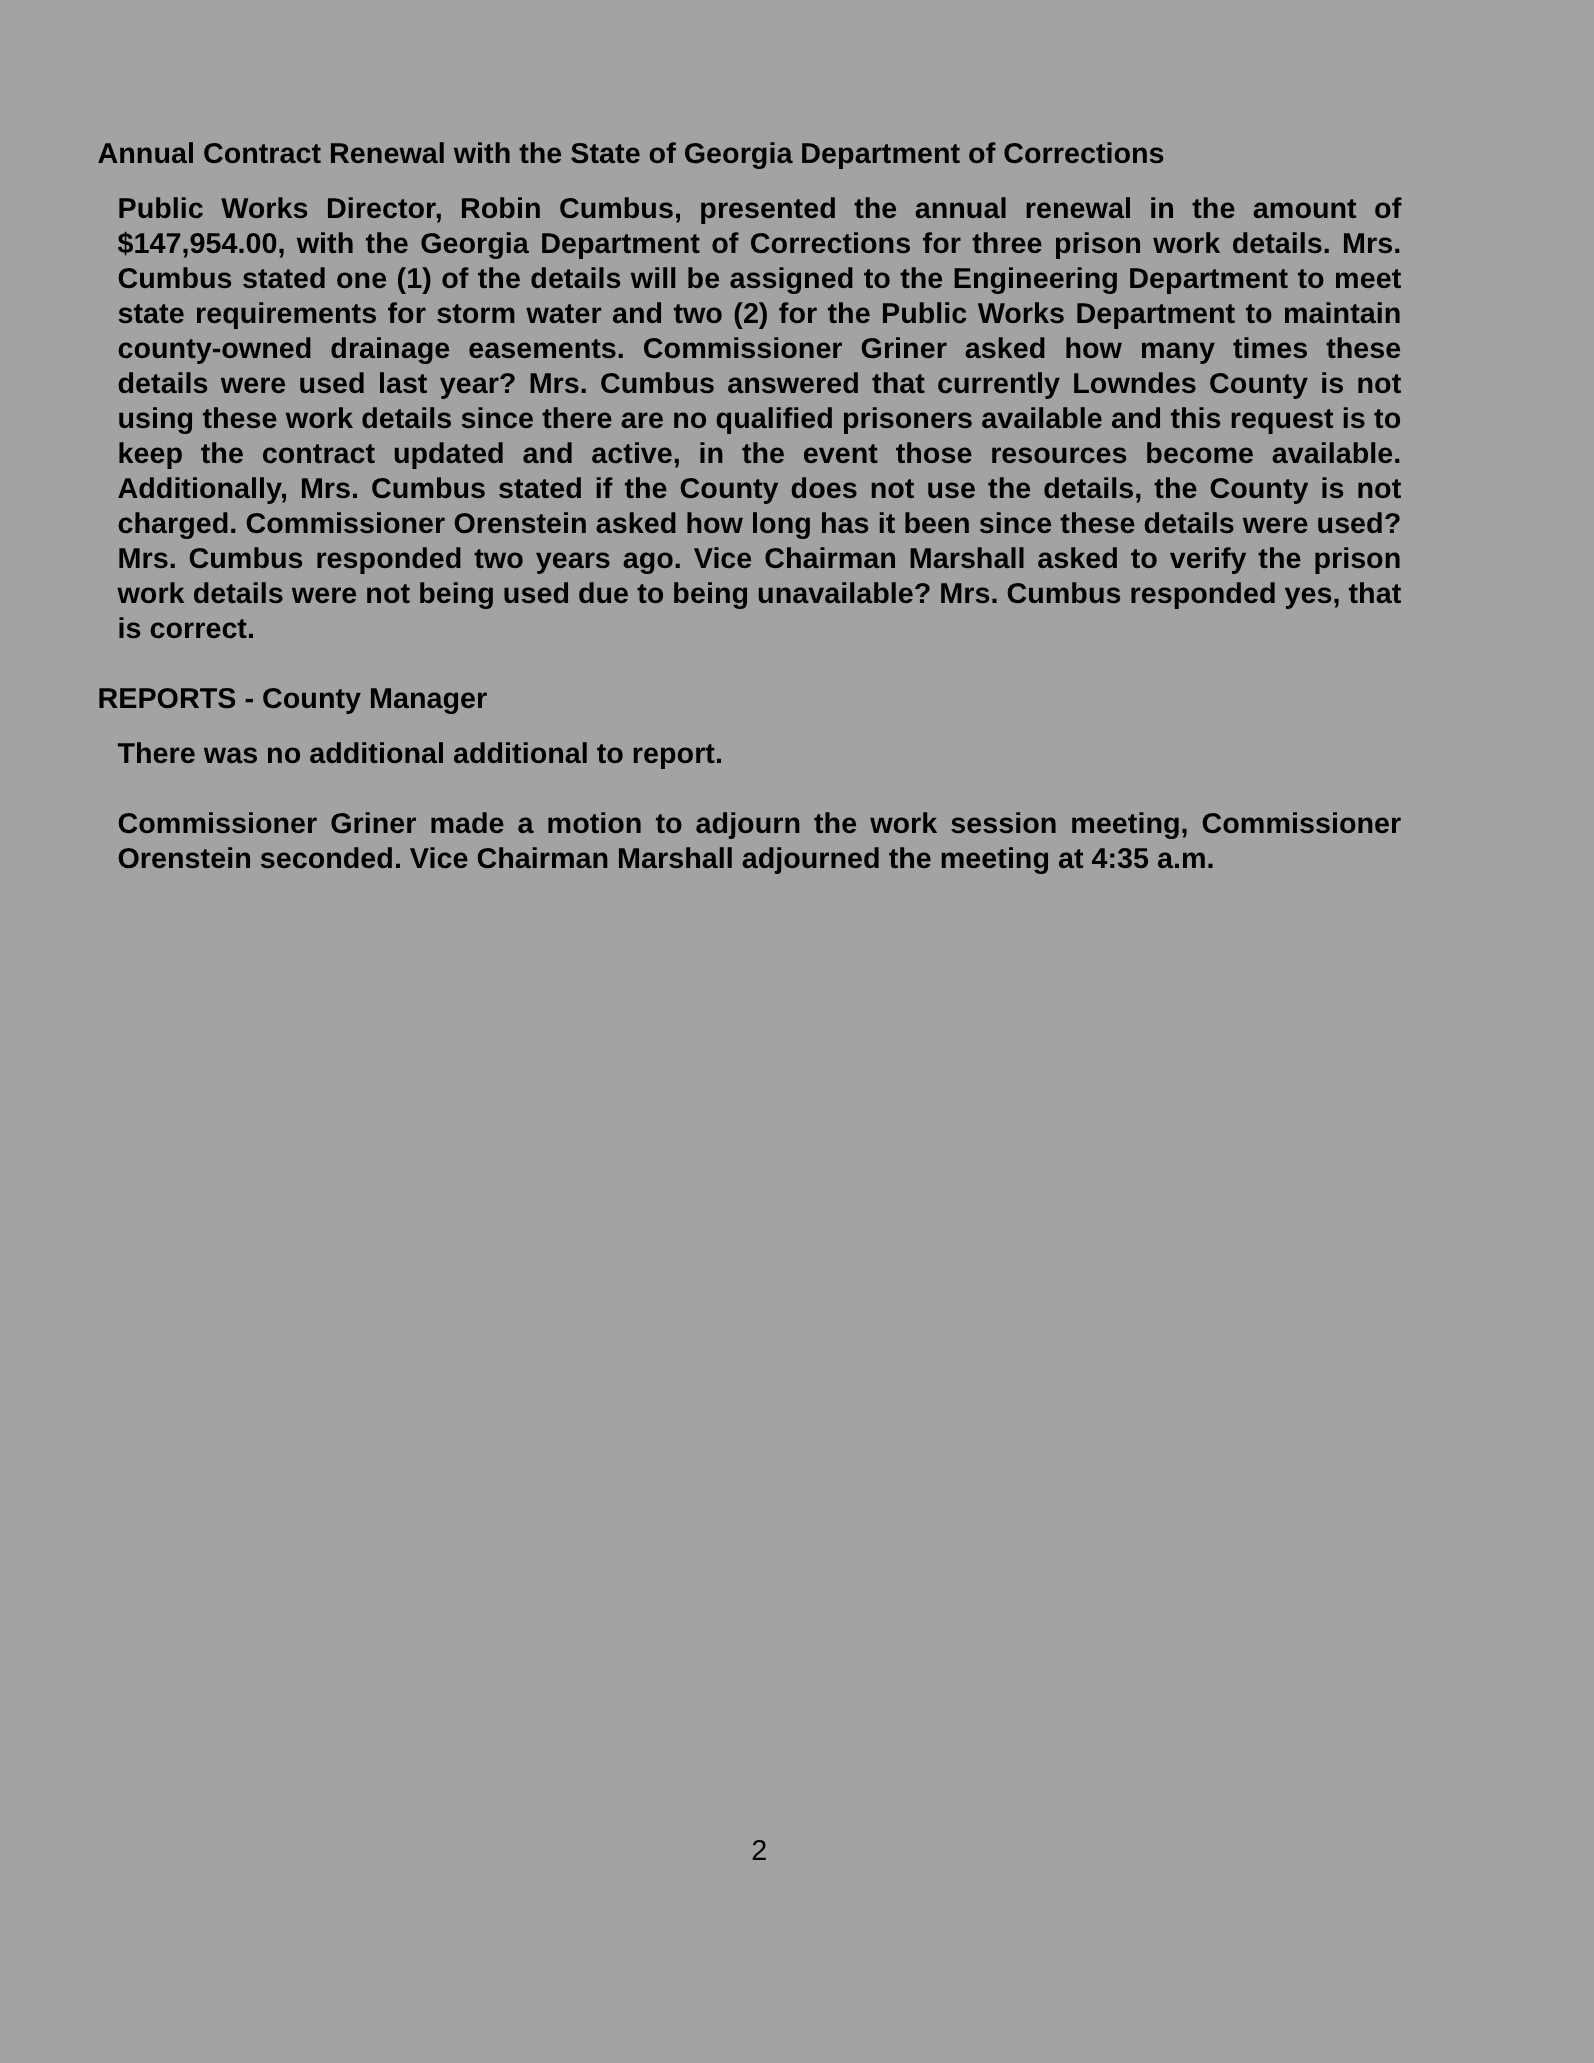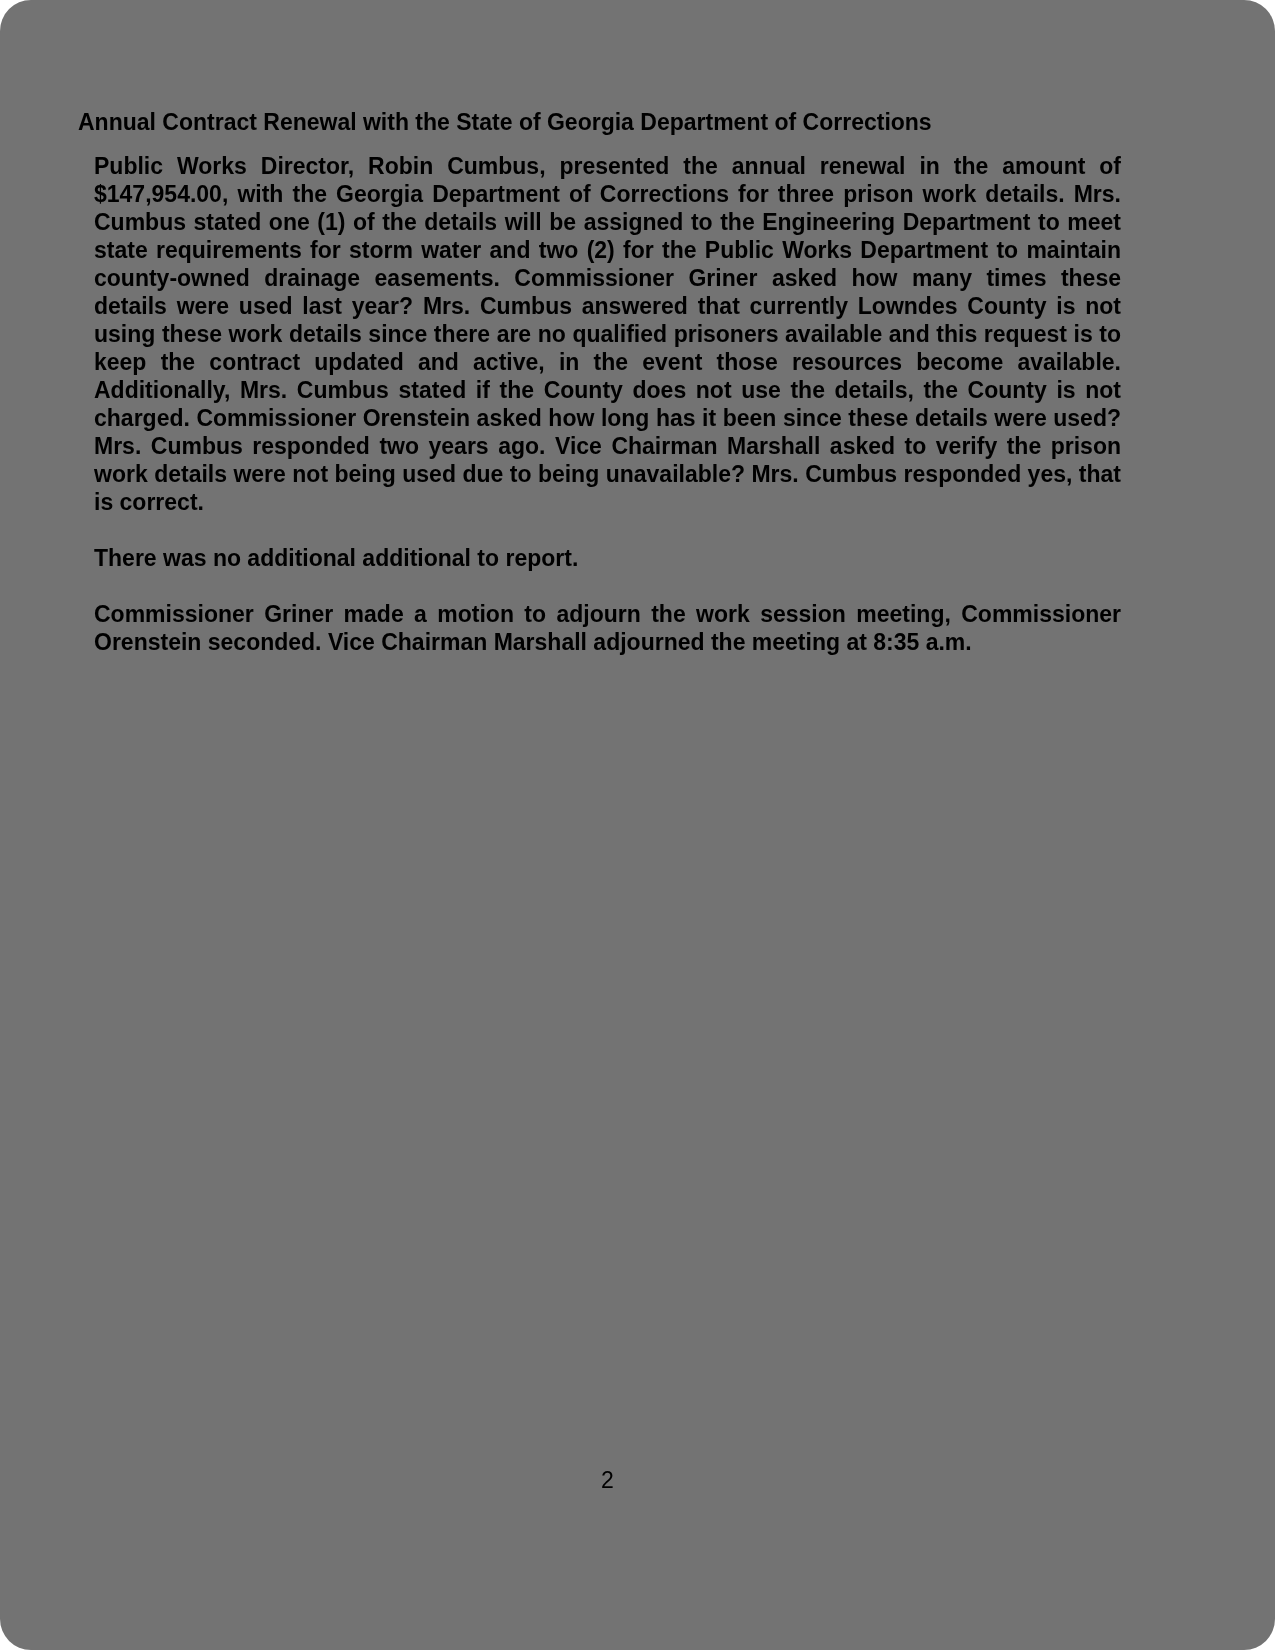--- a/index.html
+++ b/index.html
@@ -4,29 +4,28 @@
 <style>
   html, body {
     margin: 0;
     padding: 0;
     background: #ffffff;
   }
   .page {
     position: relative;
     width: 1275px;
     height: 1650px;
-    background: #737373;
+    background: #a3a3a3;
     color: #000000;
     font-family: "Liberation Sans", "DejaVu Sans", sans-serif;
     font-size: 23px;
     line-height: 28px;
     box-sizing: border-box;
     padding: 108px 138px 0 78px;
     overflow: hidden;
-    border-radius: 31px;
   }
   .doc-section {
     margin: 0 0 28px 0;
   }
   .doc-heading {
     font-weight: bold;
     margin: 0;
     font-size: 23px;
     line-height: 28px;
     text-align: left;
@@ -48,22 +47,23 @@
 <body>
 
 <div class="page">
 
   <div class="doc-section">
     <p class="doc-heading">Annual Contract Renewal with the State of Georgia Department of Corrections</p>
     <p class="doc-paragraph">Public Works Director, Robin Cumbus, presented the annual renewal in the amount of $147,954.00, with the Georgia Department of Corrections for three prison work details.  Mrs. Cumbus stated one (1) of the details will be assigned to the Engineering Department to meet state requirements for storm water and two (2) for the Public Works Department to maintain county-owned drainage easements.  Commissioner Griner asked how many times these details were used last year?  Mrs. Cumbus answered that currently Lowndes County is not using these work details since there are no qualified prisoners available and this request is to keep the contract updated and active, in the event those resources become available.  Additionally, Mrs. Cumbus stated if the County does not use the details, the County is not charged.  Commissioner Orenstein asked how long has it been since these details were used?  Mrs. Cumbus responded two years ago.  Vice Chairman Marshall asked to verify the prison work details were not being used due to being unavailable?  Mrs. Cumbus responded yes, that is correct.</p>
   </div>
 
   <div class="doc-section">
+    <p class="doc-heading">REPORTS - County Manager</p>
     <p class="doc-paragraph">There was no additional additional to report.</p>
   </div>
 
   <div class="doc-section">
-    <p class="doc-paragraph">Commissioner Griner made a motion to adjourn the work session meeting, Commissioner Orenstein seconded.  Vice Chairman Marshall adjourned the meeting at 8:35 a.m.</p>
+    <p class="doc-paragraph">Commissioner Griner made a motion to adjourn the work session meeting, Commissioner Orenstein seconded.  Vice Chairman Marshall adjourned the meeting at 4:35 a.m.</p>
   </div>
 
   <div class="page-number">2</div>
 
 </div>
 
 </body></html>

